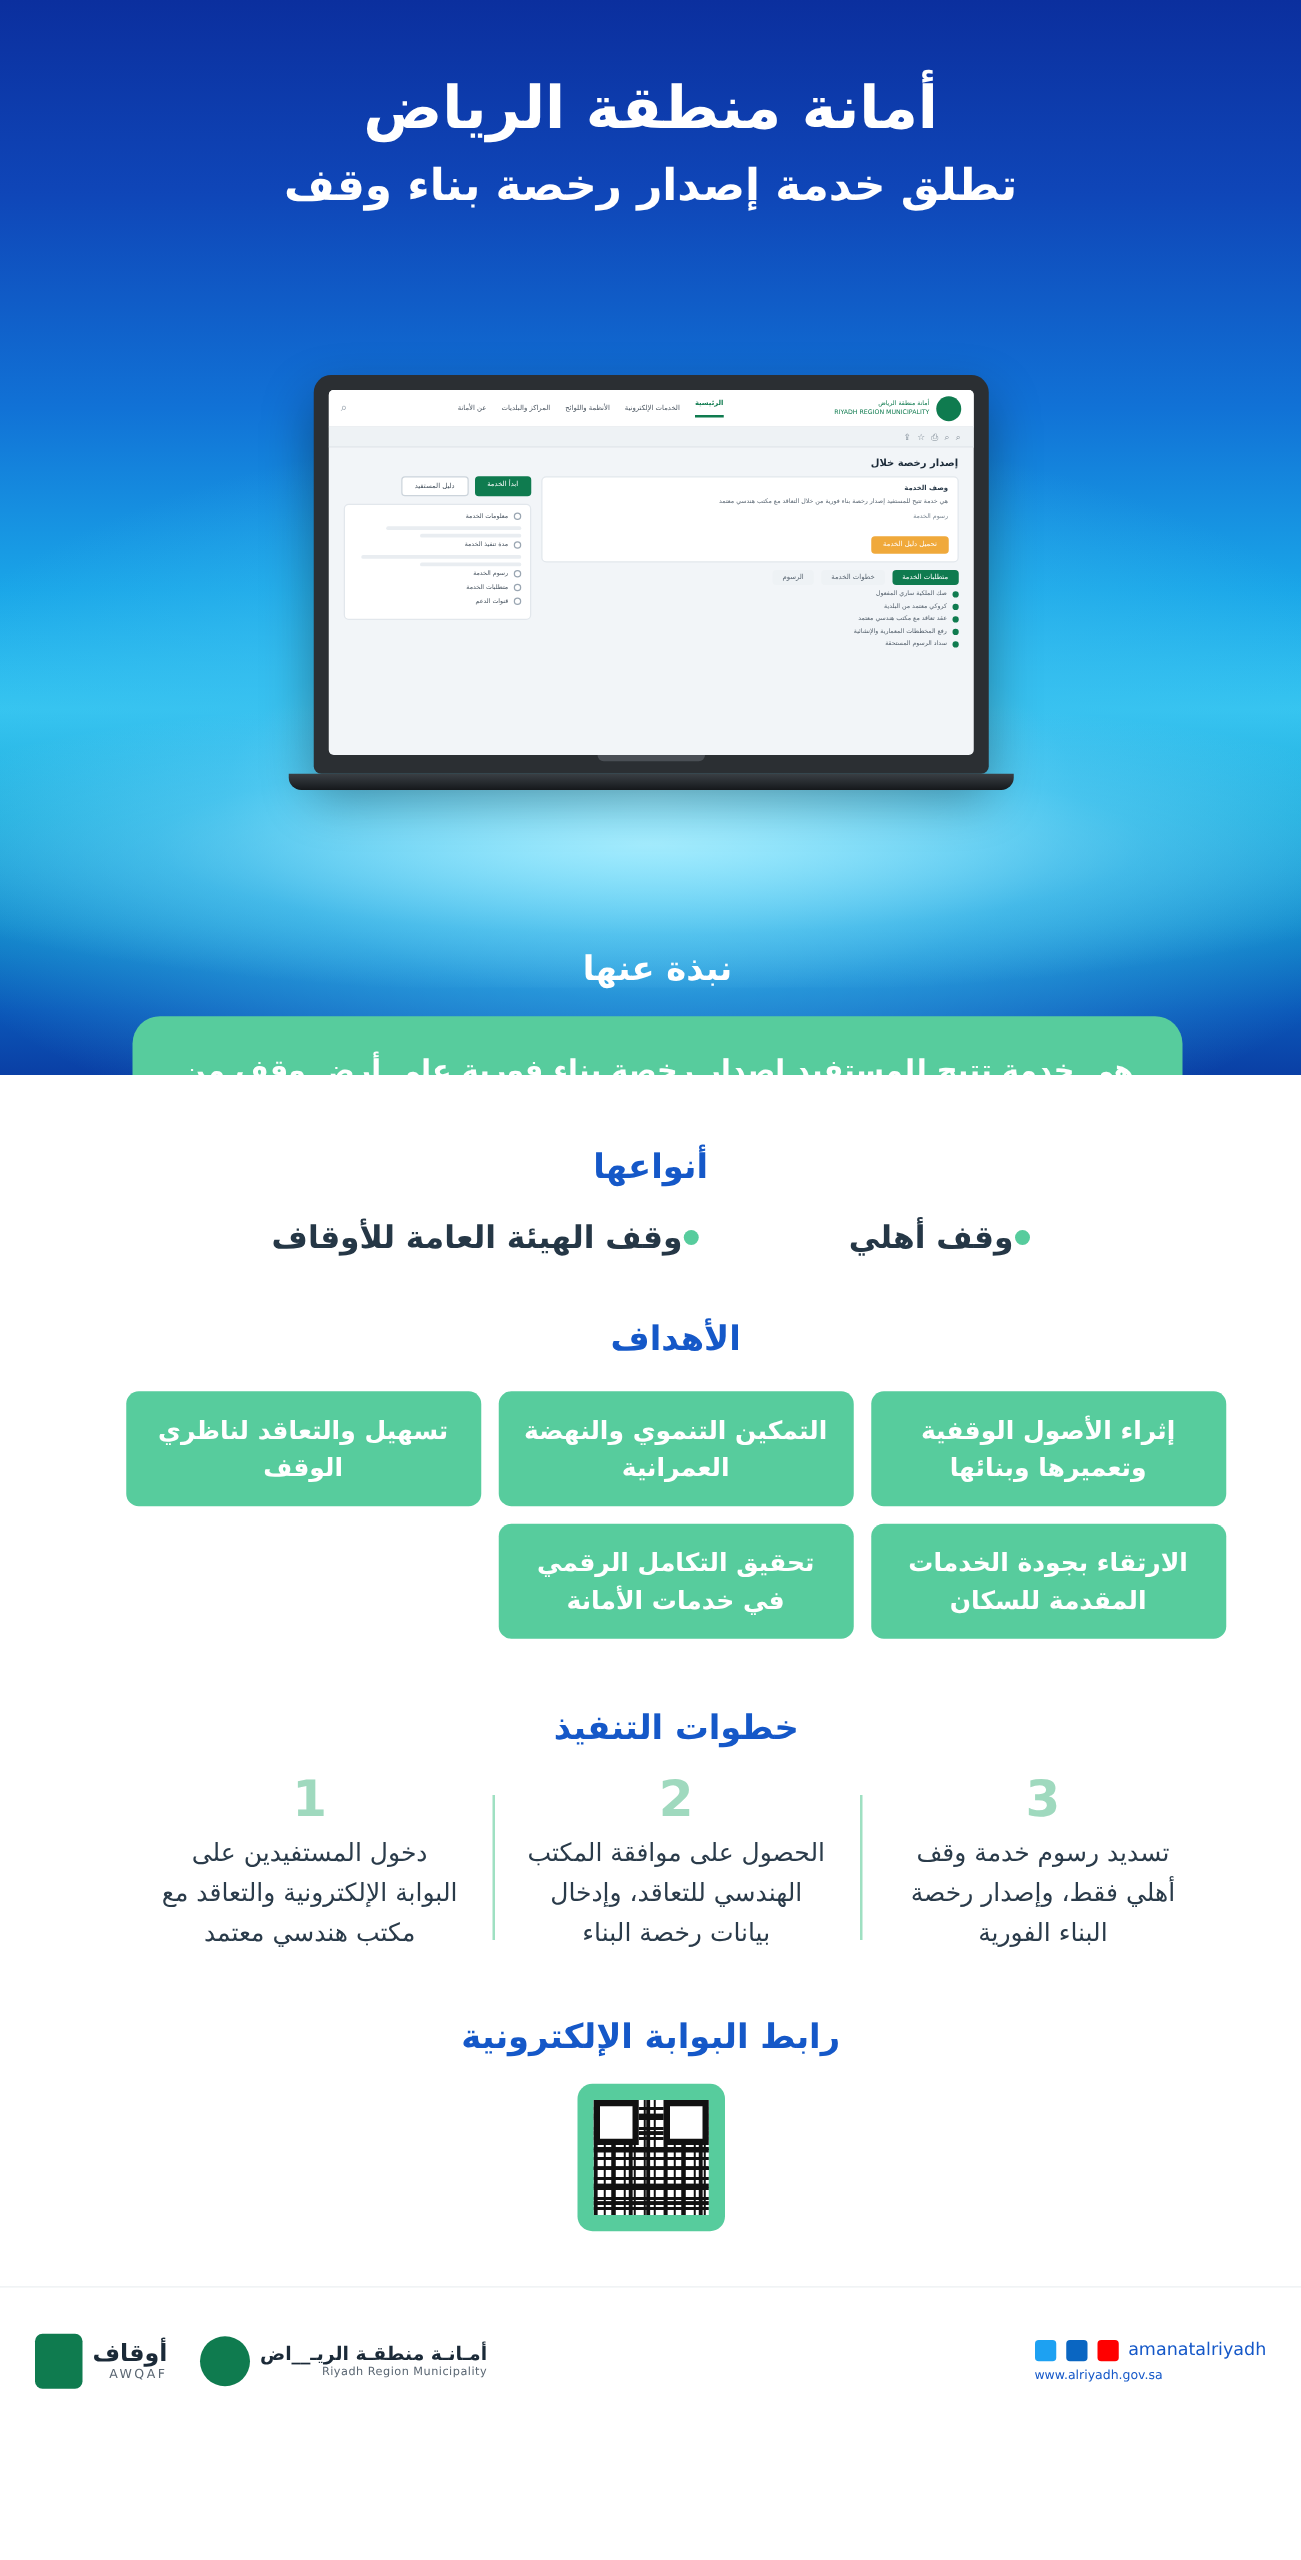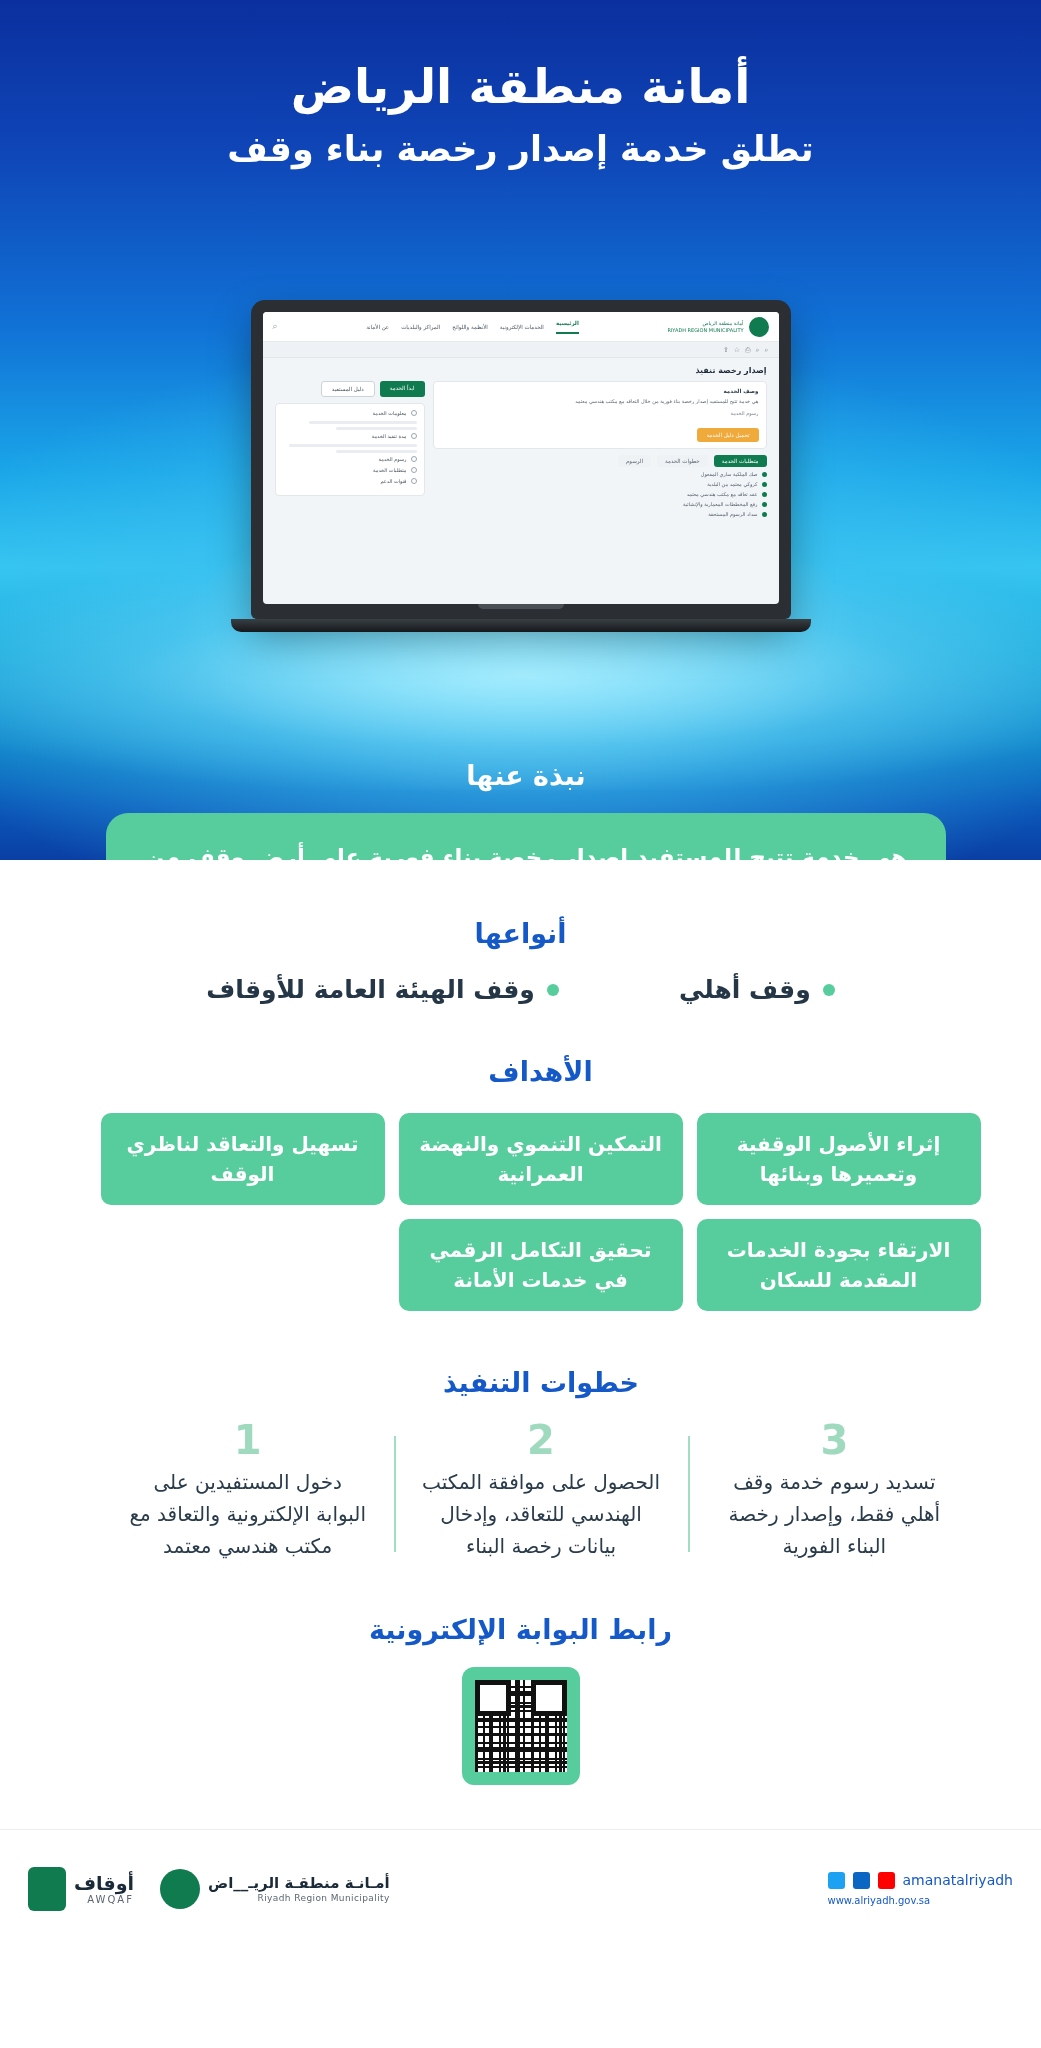--- a/index.html
+++ b/index.html
@@ -186,21 +186,21 @@
   }
 
   .white-area { padding: 0 0 0 0; }
 
   
   .types { margin-top: 58px; }
   .types-row {
     display: flex; justify-content: center; align-items: center; gap: 120px;
     margin-top: 26px;
   }
-  .type-item { display: flex; align-items: center; gap: 12px; }
+  .type-item { display: flex; align-items: center; gap: 1px; }
   .type-bullet { width: 12px; height: 12px; border-radius: 50%; background: #57cc9d; flex: none; }
   .type-text { font-size: 25px; color: #253746; font-weight: bold; }
 
   
   .goals { margin-top: 52px; padding-left: 40px; }
   .goals-grid {
     width: 880px; margin: 26px auto 0;
     display: grid; grid-template-columns: repeat(3, 1fr); gap: 14px;
   }
   .goal-card {
@@ -315,21 +315,21 @@
 
           <div class="sc-strip">
             <span>⌕</span>
             <span>⌕</span>
             <span>⎙</span>
             <span>☆</span>
             <span>⇪</span>
           </div>
 
           <div class="sc-body">
-            <div class="sc-h1">إصدار رخصة تنفيذ</div>
+            <div class="sc-h1">إصدار رخصة خلال</div>
 
             <div class="sc-row">
 
               <div style="flex:1;">
                 <div class="sc-card">
                   <div class="sc-card-title">وصف الخدمة</div>
                   <div style="font-size:5px;color:#5c6874;line-height:1.6;">هي خدمة تتيح للمستفيد إصدار رخصة بناء فورية من خلال التعاقد مع مكتب هندسي معتمد</div>
                   <div style="margin-top:5px;font-size:5px;color:#7b8792;">رسوم الخدمة</div>
                   <div style="margin-top:6px;">
                     <span class="sc-btn-orange">تحميل دليل الخدمة</span>

